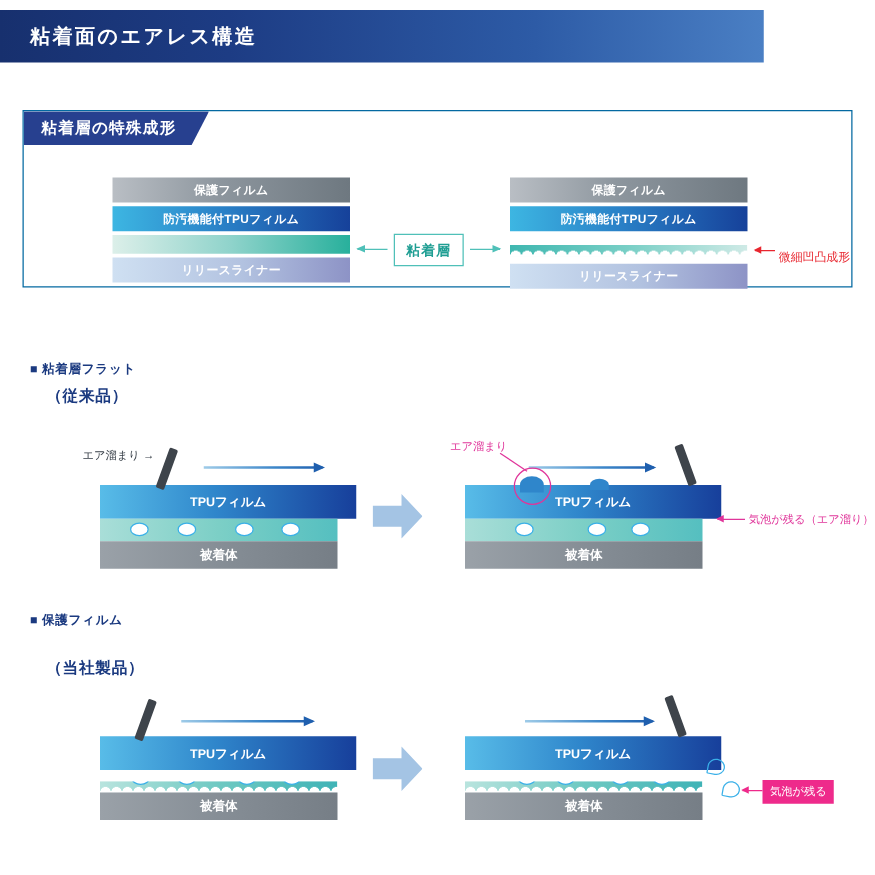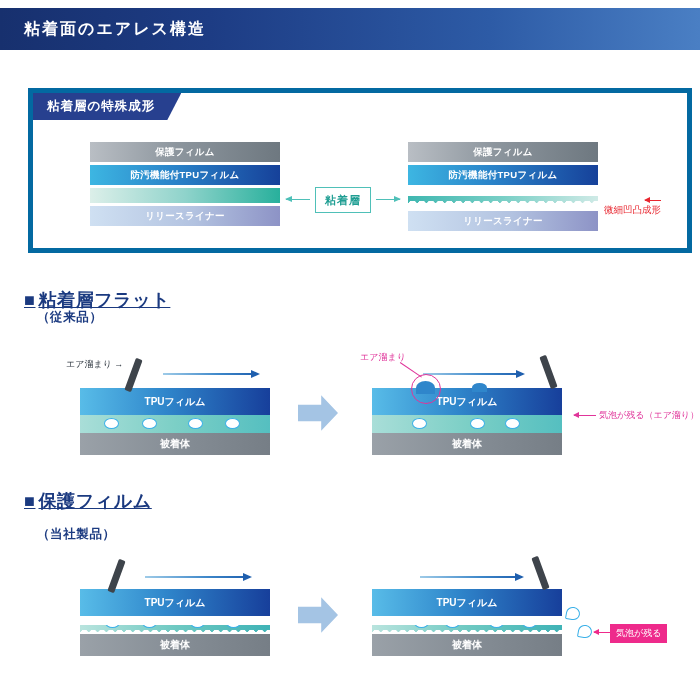--- a/index.html
+++ b/index.html
@@ -6,33 +6,33 @@
   html, body {
     width: 700px; height: 700px;
     background: #ffffff;
     font-family: "Liberation Sans", "DejaVu Sans", sans-serif;
     overflow: hidden;
   }
   #page { position: relative; width: 700px; height: 700px; }
 
   
   .header-bar {
-    position: absolute; left: 0; top: 8px; width: 700px; height: 42px;
+    position: absolute; left: 0; top: 8px; width: 611px; height: 42px;
     background: linear-gradient(90deg, #17306e 0%, #1d3c84 30%, #2d5ba6 70%, #4a7fc4 100%);
     display: flex; align-items: center;
   }
   .header-title {
     color: #ffffff; font-size: 16px; font-weight: bold;
     letter-spacing: 2px; padding-left: 24px;
   }
 
   
   .panel {
-    position: absolute; left: 28px; top: 88px; width: 664px; height: 165px;
-    border: 5px solid #0369a1; background: #fff;
+    position: absolute; left: 18px; top: 88px; width: 664px; height: 142px;
+    border: 1px solid #0369a1; background: #fff;
   }
   .panel-tab {
     position: absolute; left: 0px; top: 0px; height: 27px;
     background: #27408f; color: #fff;
     font-size: 12.5px; font-weight: bold; letter-spacing: 1px;
     display: flex; align-items: center; padding: 0 26px 0 14px;
     clip-path: polygon(0 0, 100% 0, calc(100% - 14px) 100%, 0 100%);
   }
 
   
@@ -87,48 +87,48 @@
   }
   .teal-arrow-r::after {
     content:''; position:absolute; right:-1px; top:-3px;
     border-top:3.5px solid transparent; border-bottom:3.5px solid transparent;
     border-left:7px solid #4fc0b8;
   }
 
   
   .red-note {
     position: absolute; left: 604px; top: 200px;
-    display: flex; align-items: flex-end; gap: 3px;
-    color: #e8262f; font-size: 9.5px; white-space: nowrap; flex-direction: column;
+    display: flex; align-items: flex-start; gap: 3px;
+    color: #e8262f; font-size: 9.5px; white-space: nowrap;
   }
   .red-arrow {
     width: 16px; height: 1px; background: #e8262f; position: relative; flex: 0 0 auto;
   }
   .red-arrow::before {
     content:''; position:absolute; left:-1px; top:-3px;
     border-top:3px solid transparent; border-bottom:3px solid transparent;
     border-right:6px solid #e8262f;
   }
 
   
   .section-head {
     position: absolute; color: #1b3a80;
-    font-size: 18px; font-weight: bold; letter-spacing: .6px; text-decoration: underline;
+    font-size: 10px; font-weight: bold; letter-spacing: .6px;
   }
   .section-head .marker { margin-right: 3px; }
   .section-sub {
     position: absolute; color: #1b3a80;
     font-size: 12.5px; font-weight: bold; letter-spacing: .6px; padding-left: 13px;
   }
 
   
   .diagram { position: absolute; width: 190px; }
 
   .d-tpu {
-    position: relative; width: 190px; height: 27px;
+    position: relative; width: 205px; height: 27px;
     background: linear-gradient(90deg,#58bce8 0%, #2f86cb 45%, #173f9b 100%);
     display: flex; align-items: center; justify-content: center;
     color: #fff; font-size: 10px; font-weight: bold;
   }
   .d-adh {
     position: relative; width: 190px; height: 18px;
     background: linear-gradient(90deg,#a9ded8 0%, #7ccfc6 50%, #55bfc0 100%);
   }
   .d-adh-wavy {
     position: relative; width: 190px; height: 18px;

